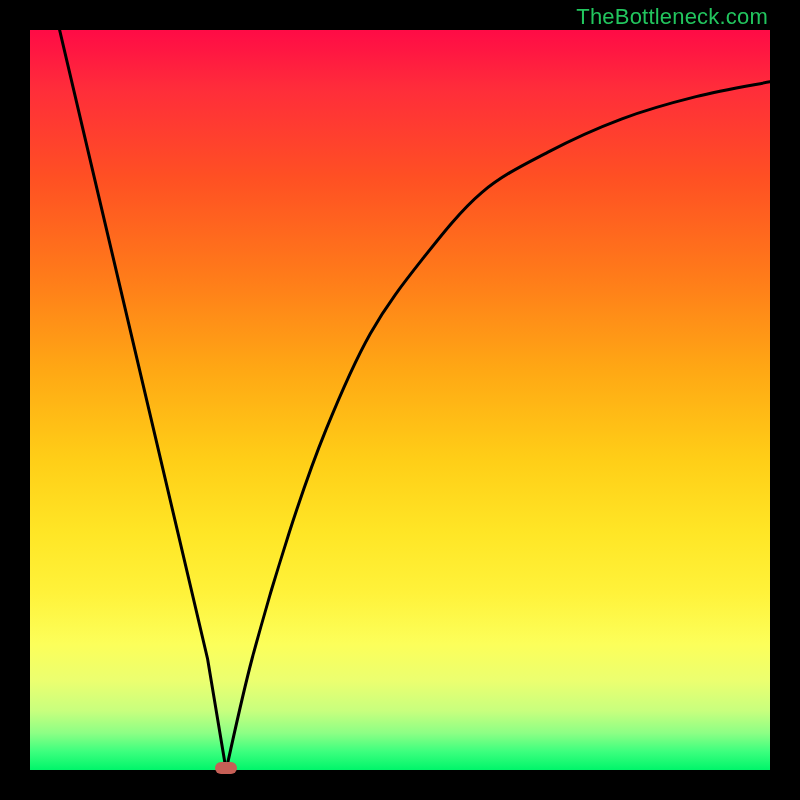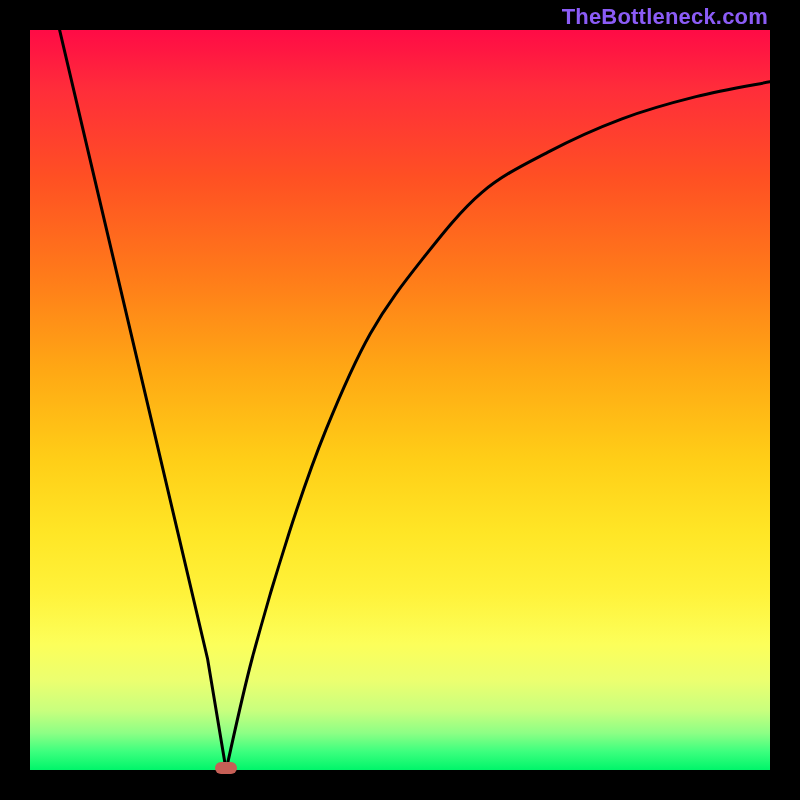--- a/index.html
+++ b/index.html
@@ -38,23 +38,23 @@
       #c8ff7e 92%,
       #8dff85 95%,
       #3dff7e 97.5%,
       #00f56a 100%
     );
   }
   .watermark {
     position: absolute;
     top: 4px;
     right: 32px;
-    color: #8b5cf6;
+    color: #22c55e;
     font-size: 22px;
-    font-weight: 700;
+    font-weight: 400;
     letter-spacing: 0.2px;
     user-select: none;
   }
   svg.curve {
     position: absolute;
     inset: 0;
     width: 740px;
     height: 740px;
     display: block;
   }

